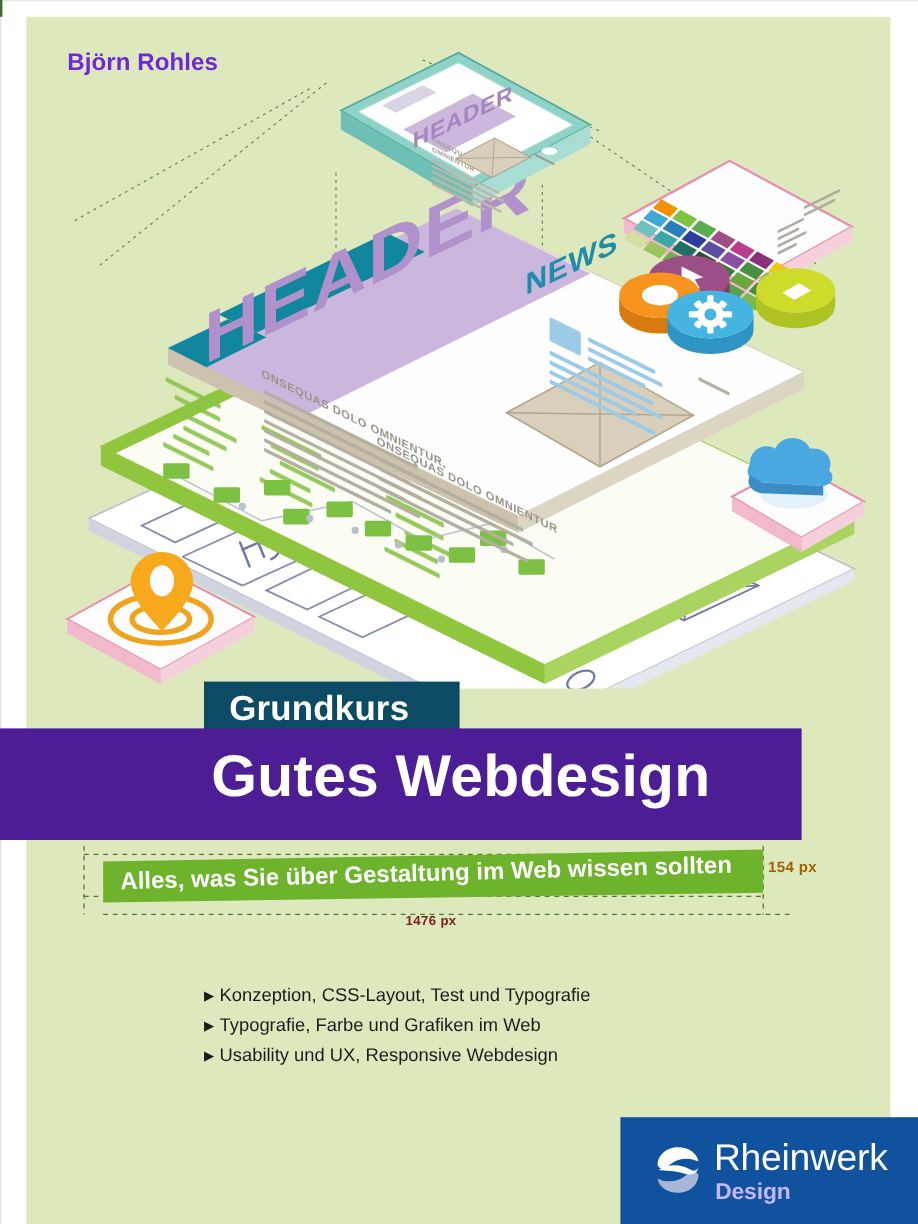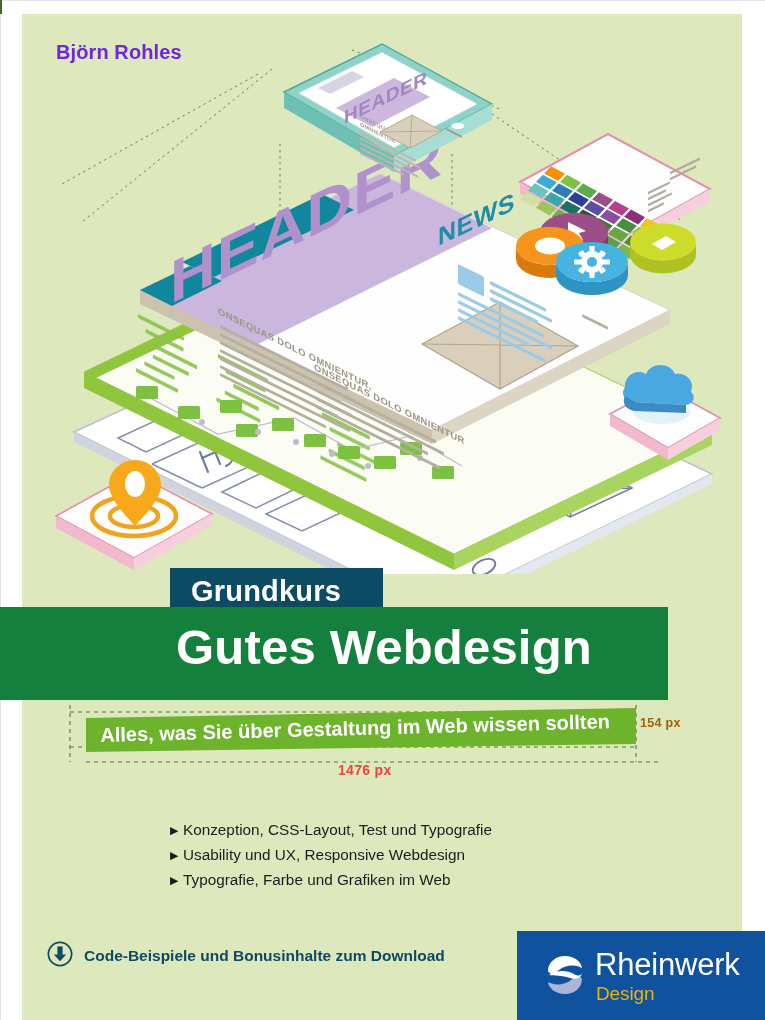--- a/index.html
+++ b/index.html
@@ -46,21 +46,21 @@
     position:absolute;left:130px;top:568px;width:213px;height:47px;
     background:#0d4a63;
     margin-left:40px;
   }
   .grundkurs-bar span{
     position:absolute;left:21px;top:7px;
     color:#ffffff;font-size:29px;font-weight:bold;letter-spacing:0.2px;
   }
   .title-bar{
     position:absolute;left:0px;top:607px;width:668px;height:93px;
-    background:#15803d;
+    background:#4c1d95;
   }
   .title-bar span{
     position:absolute;left:176px;top:12px;
     color:#ffffff;font-size:49px;font-weight:bold;letter-spacing:0.2px;
     white-space:nowrap;
   }
 
   
   .sub-wrap{position:absolute;left:0;top:700px;width:765px;height:80px;}
   .sub-wrap svg{position:absolute;left:0;top:0;}
@@ -71,21 +71,21 @@
     transform-origin:left top;
     white-space:nowrap;
   }
   .dim-154{
     position:absolute;left:640px;top:716px;
     color:#a16207;font-size:12.5px;font-weight:bold;
     letter-spacing:0.3px;
   }
   .dim-1476{
     position:absolute;left:338px;top:762px;
-    color:#ef4444;font-size:14px;font-weight:bold;
+    color:#7f1d1d;font-size:11px;font-weight:bold;
     letter-spacing:0.3px;
   }
 
   
   .bullets{
     position:absolute;left:170px;top:818px;
     color:#1c1c1c;font-size:15.3px;line-height:24.2px;
   }
   .bullets div{white-space:nowrap;}
   .bullets .mk{
@@ -104,21 +104,21 @@
   .pub{
     position:absolute;left:517px;top:931px;width:248px;height:89px;
     background:#11529f;
   }
   .pub-name{
     position:absolute;left:78px;top:16px;
     color:#ffffff;font-size:31px;font-weight:normal;letter-spacing:-0.2px;
   }
   .pub-sub{
     position:absolute;left:79px;top:52px;
-    color:#eab308;font-size:19px;font-weight:normal;letter-spacing:-0.1px;text-align:center;
+    color:#c4b5fd;font-size:19px;font-weight:bold;letter-spacing:-0.1px;text-align:center;
   }
   .pub-mark{position:absolute;left:26px;top:22px;}
 </style>
 </head>
 <body>
 
 <div class="cover">
 
   <div class="green-bg"></div>
   <div class="edge-left"></div>
@@ -494,38 +494,27 @@
     <div class="sub-text">Alles, was Sie über Gestaltung im Web wissen sollten</div>
   </div>
   <div class="dim-154">154 px</div>
   <div class="dim-1476">1476 px</div>
 
   <div class="bullets">
     <div>
       <span class="mk">▶</span><span>Konzeption, CSS-Layout, Test und Typografie</span>
     </div>
     <div>
+      <span class="mk">▶</span><span>Typografie, Farbe und Grafiken im Web</span>
+    </div>
+    <div>
       <span class="mk">▶</span><span>Usability und UX, Responsive Webdesign</span>
     </div>
-    <div>
-      <span class="mk">▶</span><span>Typografie, Farbe und Grafiken im Web</span>
-    </div>
-  </div>
-
-  <div class="dl">
-    <span>
-      <svg width="26" height="26" viewBox="0 0 26 26" xmlns="http://www.w3.org/2000/svg">
-        <circle cx="13" cy="13" r="11.6" fill="none" stroke="#0d4a63" stroke-width="1.7"></circle>
-        <rect x="10.4" y="5.4" width="5.2" height="8.4" fill="#0d4a63"></rect>
-        <path d="M6.8,13.4 L19.2,13.4 L13,20.2 Z" fill="#0d4a63"></path>
-        <rect x="7.4" y="21.2" width="11.2" height="0" fill="#0d4a63"></rect>
-      </svg>
-    </span>
-    <span class="dl-label">Code-Beispiele und Bonusinhalte zum Download</span>
-  </div>
+  </div>
+
 
   <div class="pub">
     <span class="pub-mark">
       <svg width="44" height="44" viewBox="0 0 44 44" xmlns="http://www.w3.org/2000/svg">
         <path d="M5,18 C5,9 13,3 22,3 C31,3 38,8 39,15 C32,11 22,12 16,17 C11,21 8,23 5,18 Z" fill="#ffffff"></path>
         <path d="M39,26 C39,35 31,41 22,41 C13,41 6,36 5,29 C12,33 22,32 28,27 C33,23 36,21 39,26 Z" fill="#a8b6d8"></path>
         <path d="M6,22 C13,17 24,17 31,21 C36,24 38,22 39,20 C38,25 33,27 27,25 C19,22 11,23 6,22 Z" fill="#ffffff"></path>
       </svg>
     </span>
     <span class="pub-name">Rheinwerk</span>

